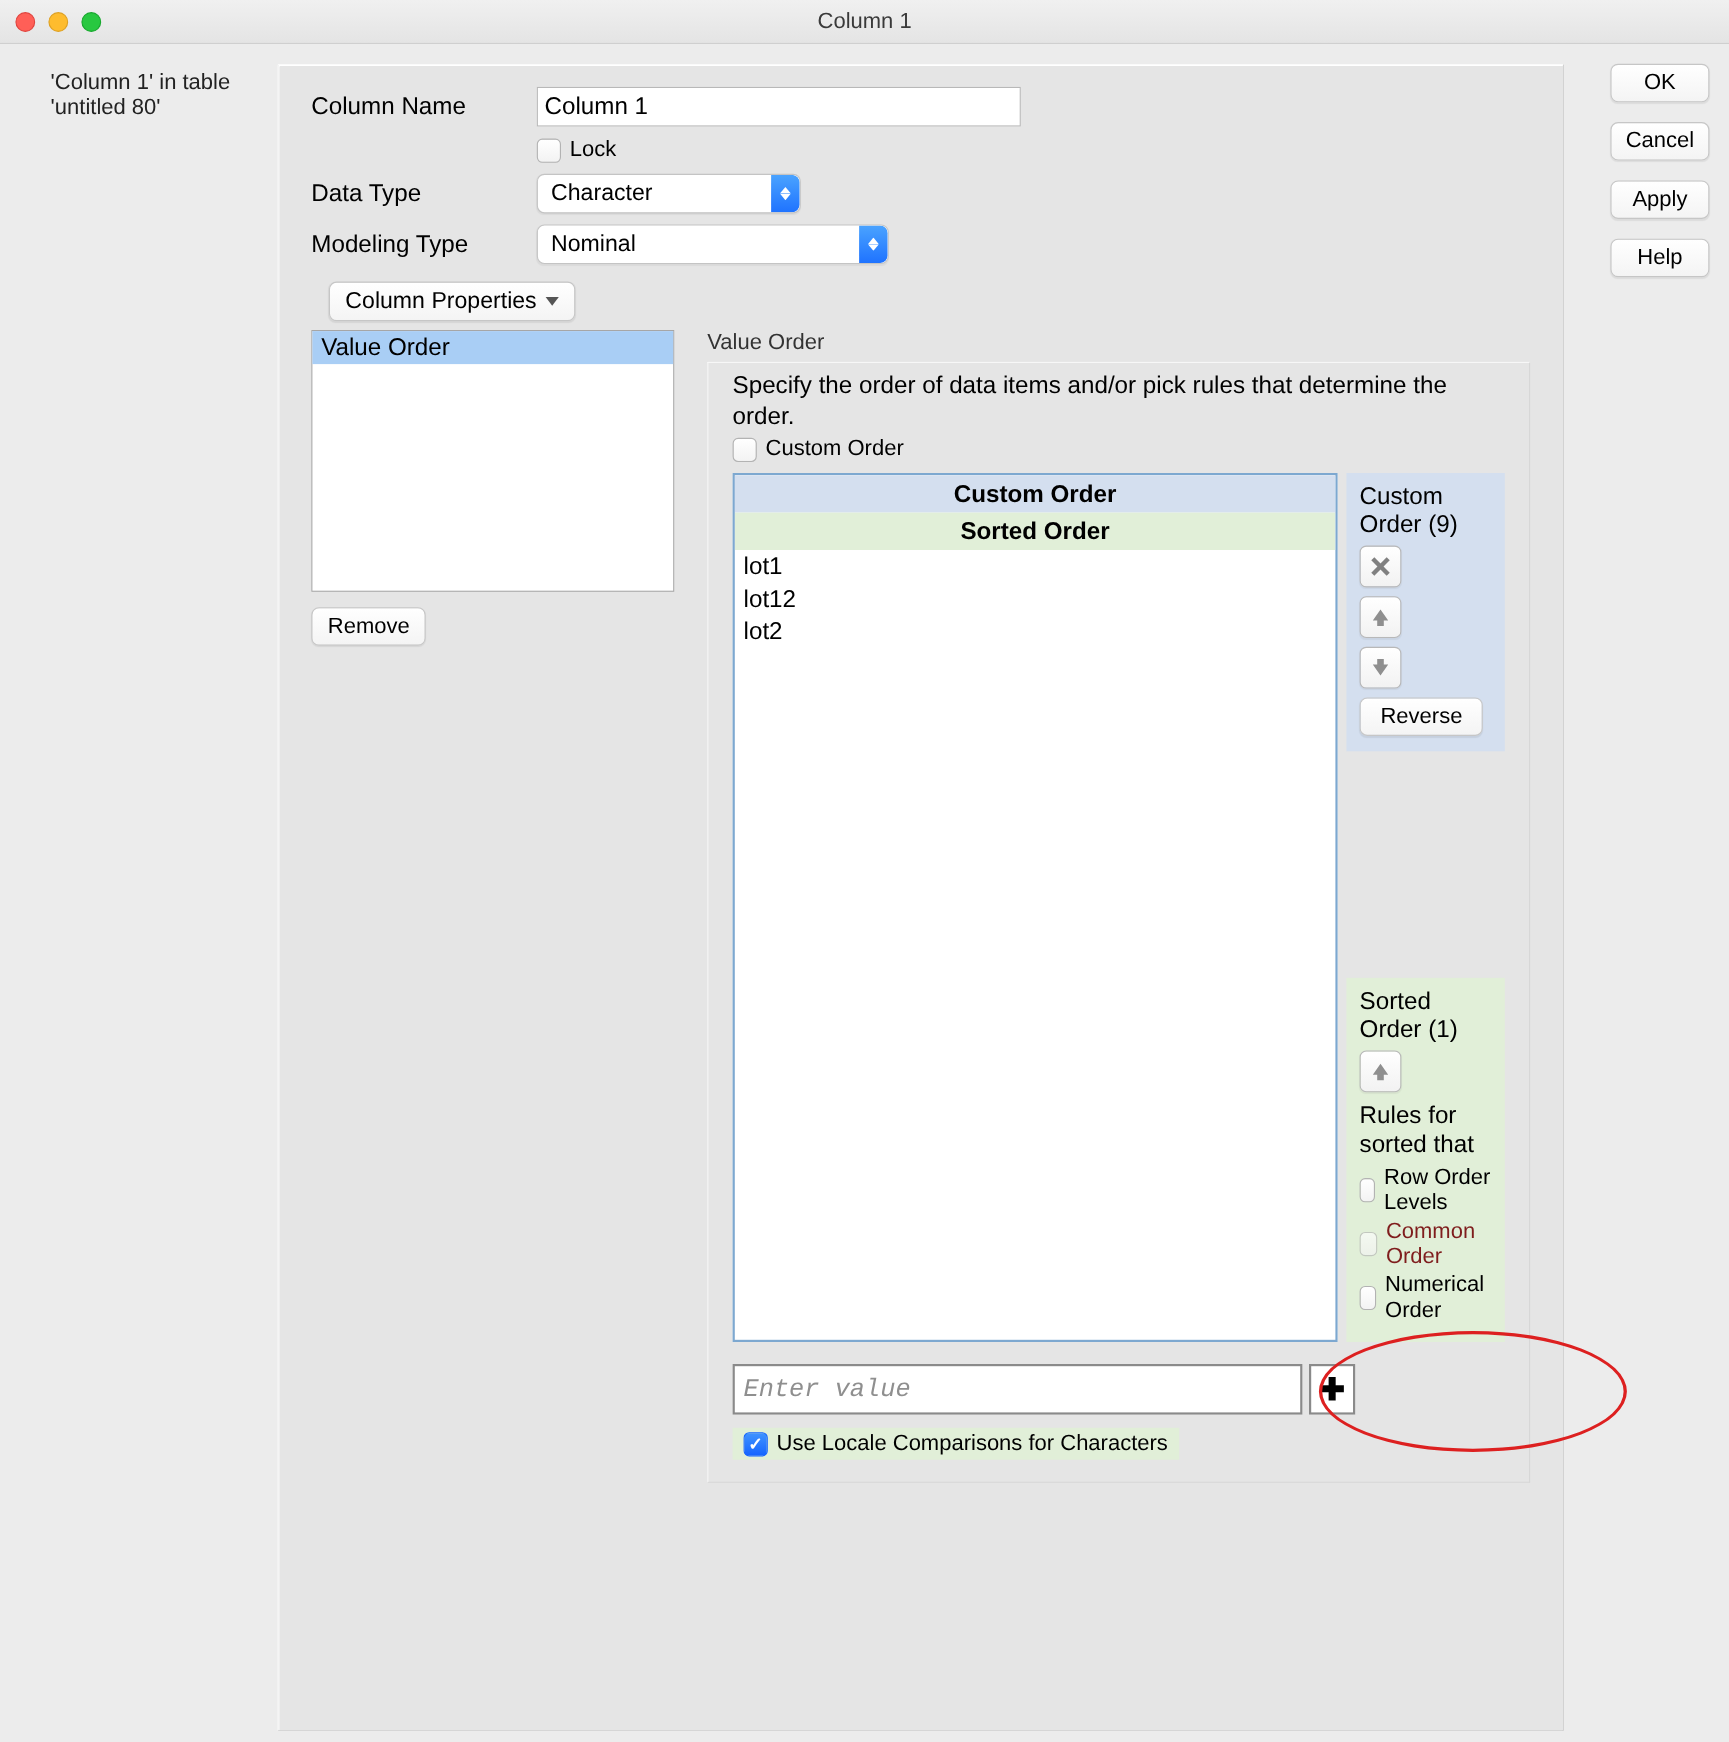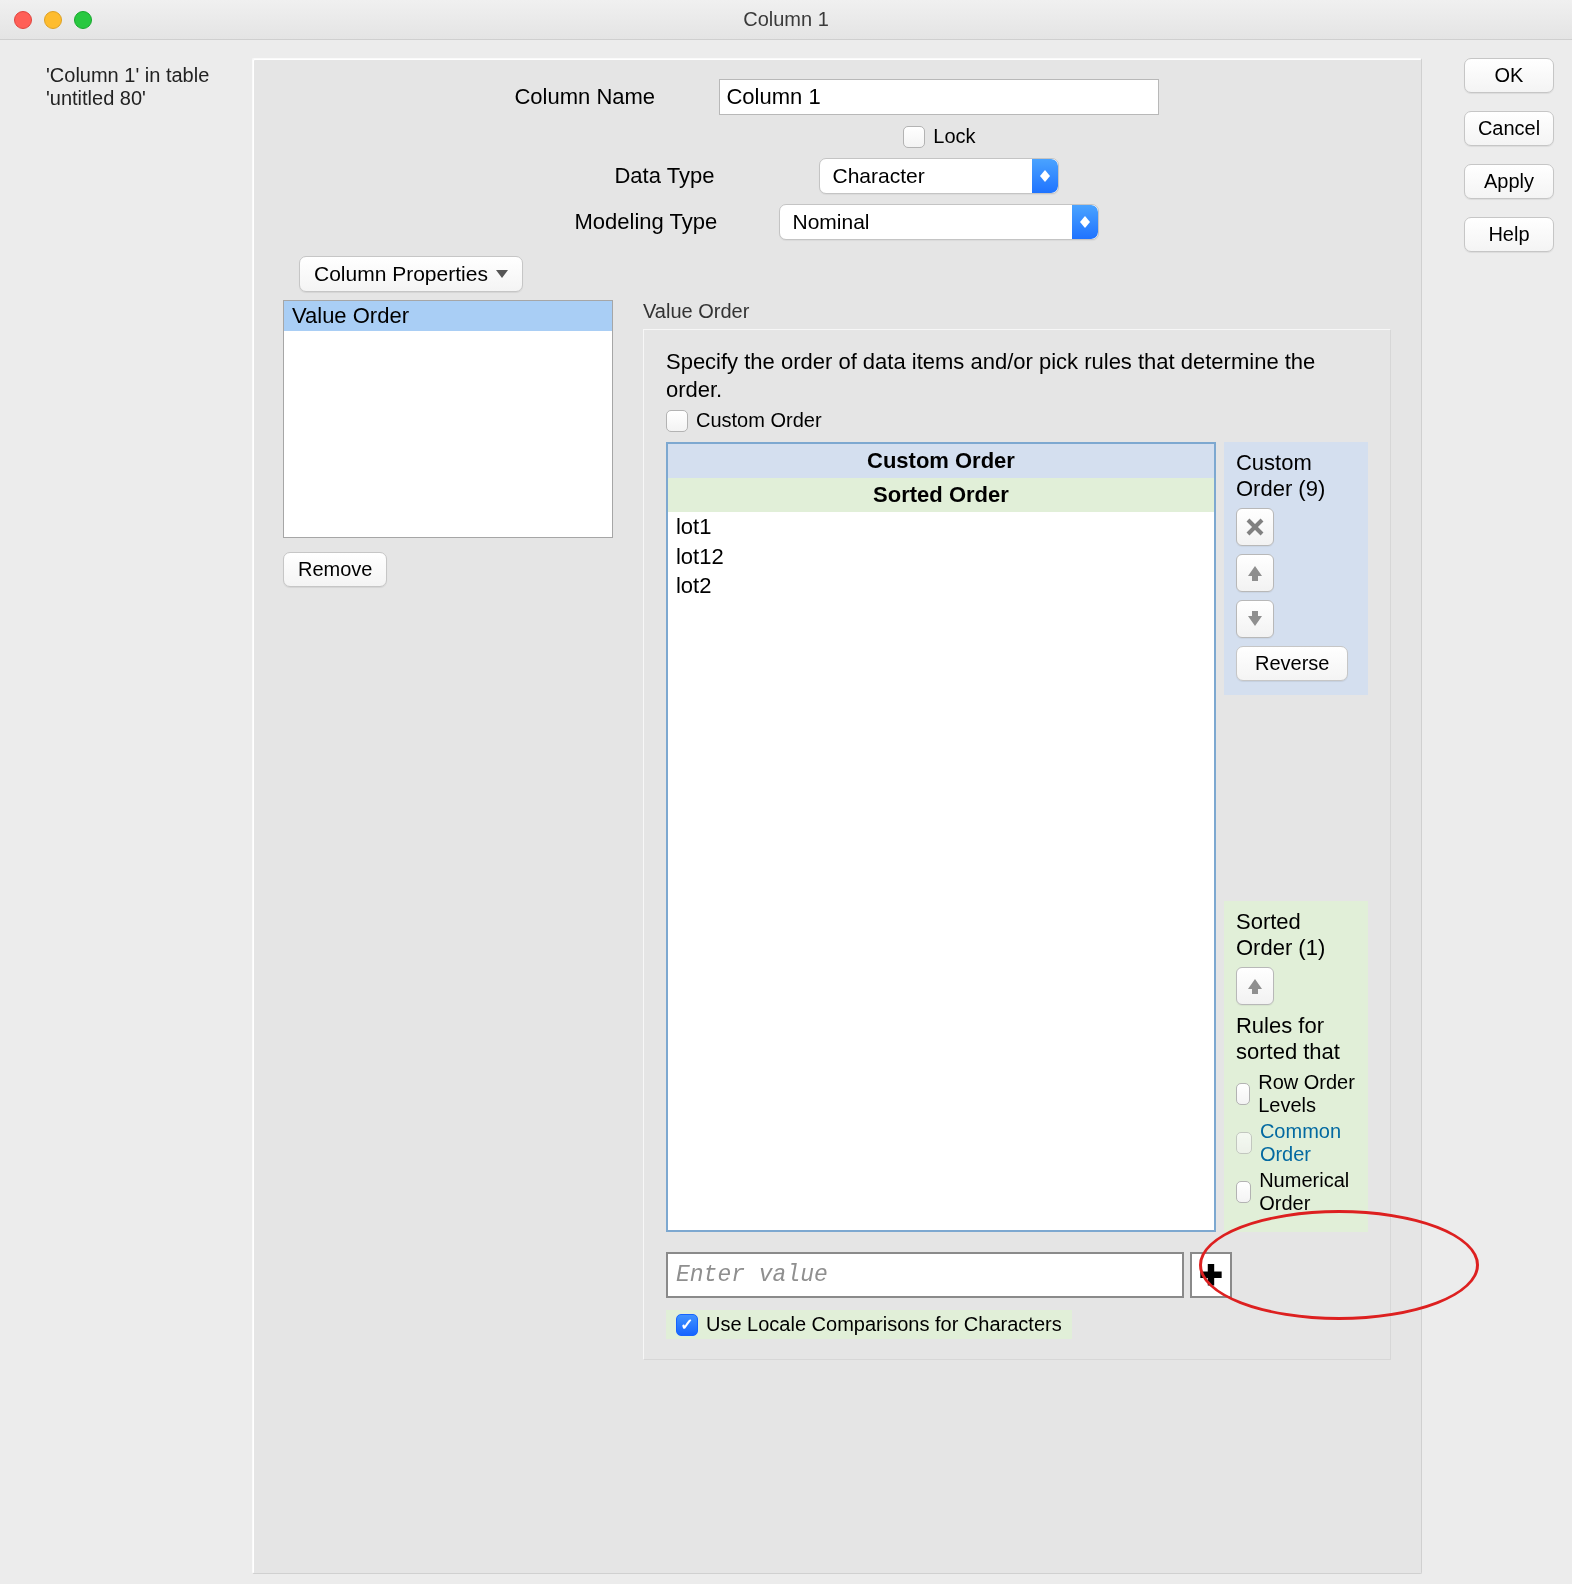--- a/index.html
+++ b/index.html
@@ -41,21 +41,21 @@
     background:#e5e5e5;
     border:1px solid #d0d0d0;
     border-top-color:#fafafa;
     border-left-color:#fafafa;
     border-radius:2px;
     padding: 20px 30px 30px 30px;
     position:relative;
     box-shadow: inset 1px 1px 0 #ffffff;
   }
   
-  .form-row { display:flex; align-items:center; margin-bottom:10px;justify-content:center; }
+  .form-row { display:flex; align-items:center; margin-bottom:10px; }
   .form-label { width:205px; font-size:22px; }
   .text-input {
     font-size:22px; padding:2px 6px;
     background:#fff; border:1px solid #b8b8b8;
     height:36px;
   }
   .w-col-name { width:440px; font-weight:400;}
   
   .mac-select {
     height:36px; display:flex; align-items:center; background:#fff;
@@ -104,21 +104,21 @@
     height:238px; border:1px solid #a6a6a6; background:#fff;
   }
   .prop-list-item{
     background:#a9cef5; padding:2px 8px; font-size:22px; font-weight:400;
   }
   .right-mid { flex:1; }
   .section-label{ font-size:20px; color:#333; margin-bottom:6px;}
   .vo-panel{
     background:#e5e5e5; border:1px solid #d7d7d7;
     border-top-color:#f7f7f7; border-left-color:#f7f7f7;
-    padding:18px 22px 20px 22px;
+    padding:6px 22px 20px 22px;
   }
   .intro-text{ font-size:22px; line-height:1.25; max-width:720px;}
   .vo-grid{ display:flex; gap:8px; margin-top:10px;}
   .order-listbox{
     width:550px; height:790px; border:2px solid #7da8d0; background:#fff;
     display:flex; flex-direction:column; overflow:hidden;
   }
   .olb-head1{ background:#d4dfef; text-align:center; font-weight:600; font-size:22px; padding:4px 0;}
   .olb-head2{ background:#e1efd8; text-align:center; font-weight:600; font-size:22px; padding:4px 0;}
   .olb-item { font-size:22px; padding:0 8px; line-height:1.35;}
@@ -132,21 +132,21 @@
     background: linear-gradient(#fff,#f2f2f2); display:flex; align-items:center; justify-content:center;
     margin-bottom:8px; box-shadow: 0 1px 1px rgba(0,0,0,0.05);
   }
   .icon-btn svg{ display:block;}
   .sorted-box{
     background:#e1efd8; padding:8px 12px 14px 12px; position:relative;
   }
   .rules-title{ font-size:22px; margin:8px 0 6px 0;}
   .rules-chk{font-size:20.5px;}
   .rules-chk .chk{ margin:3px 0;}
-  .dim{ color:#0369a1;}
+  .dim{ color:#7f1d1d;}
   .add-row{ display:flex; gap:6px; margin-top:20px; align-items:center;}
   .add-input{
     flex:0 0 518px; height:46px; font-size:23px; font-style:italic; color:#8f8f8f;
     padding:2px 8px; background:#fff; border:2px solid #8a8a8a;font-family:Liberation Mono, monospace;
   }
   .add-input::placeholder{color:#8f8f8f;}
   .plus-btn{
     width:42px; height:46px; border:2px solid #8a8a8a; background:#fff;
     display:flex; align-items:center; justify-content:center; font-size:28px; font-weight:800;
   }

